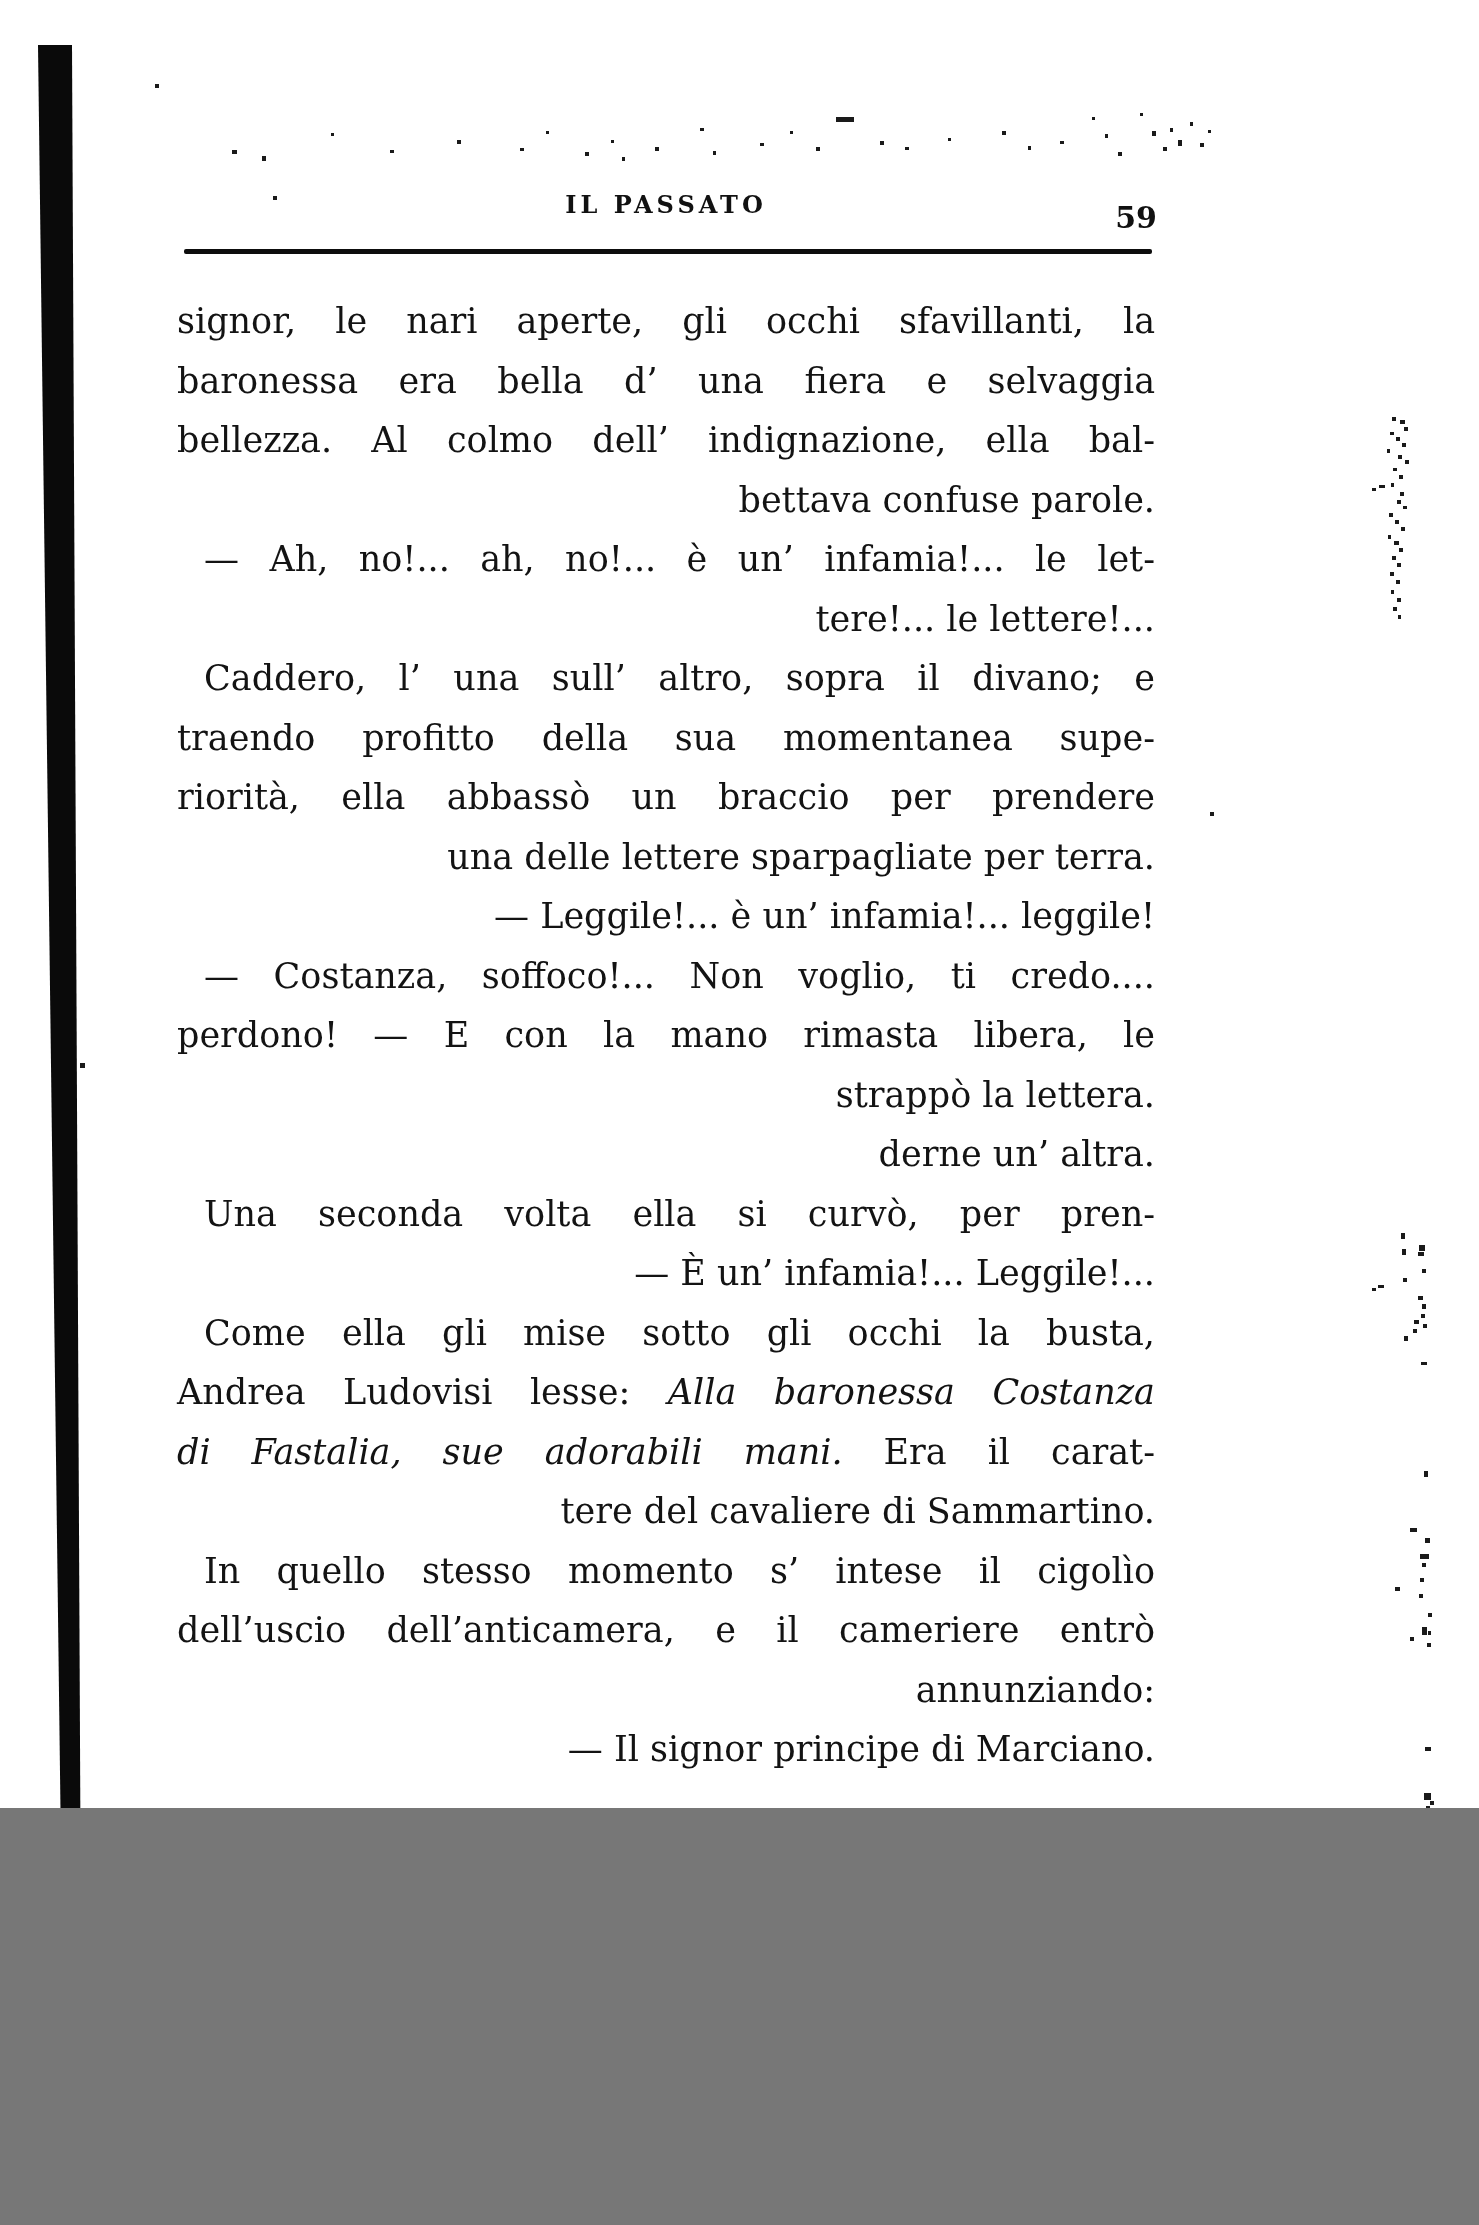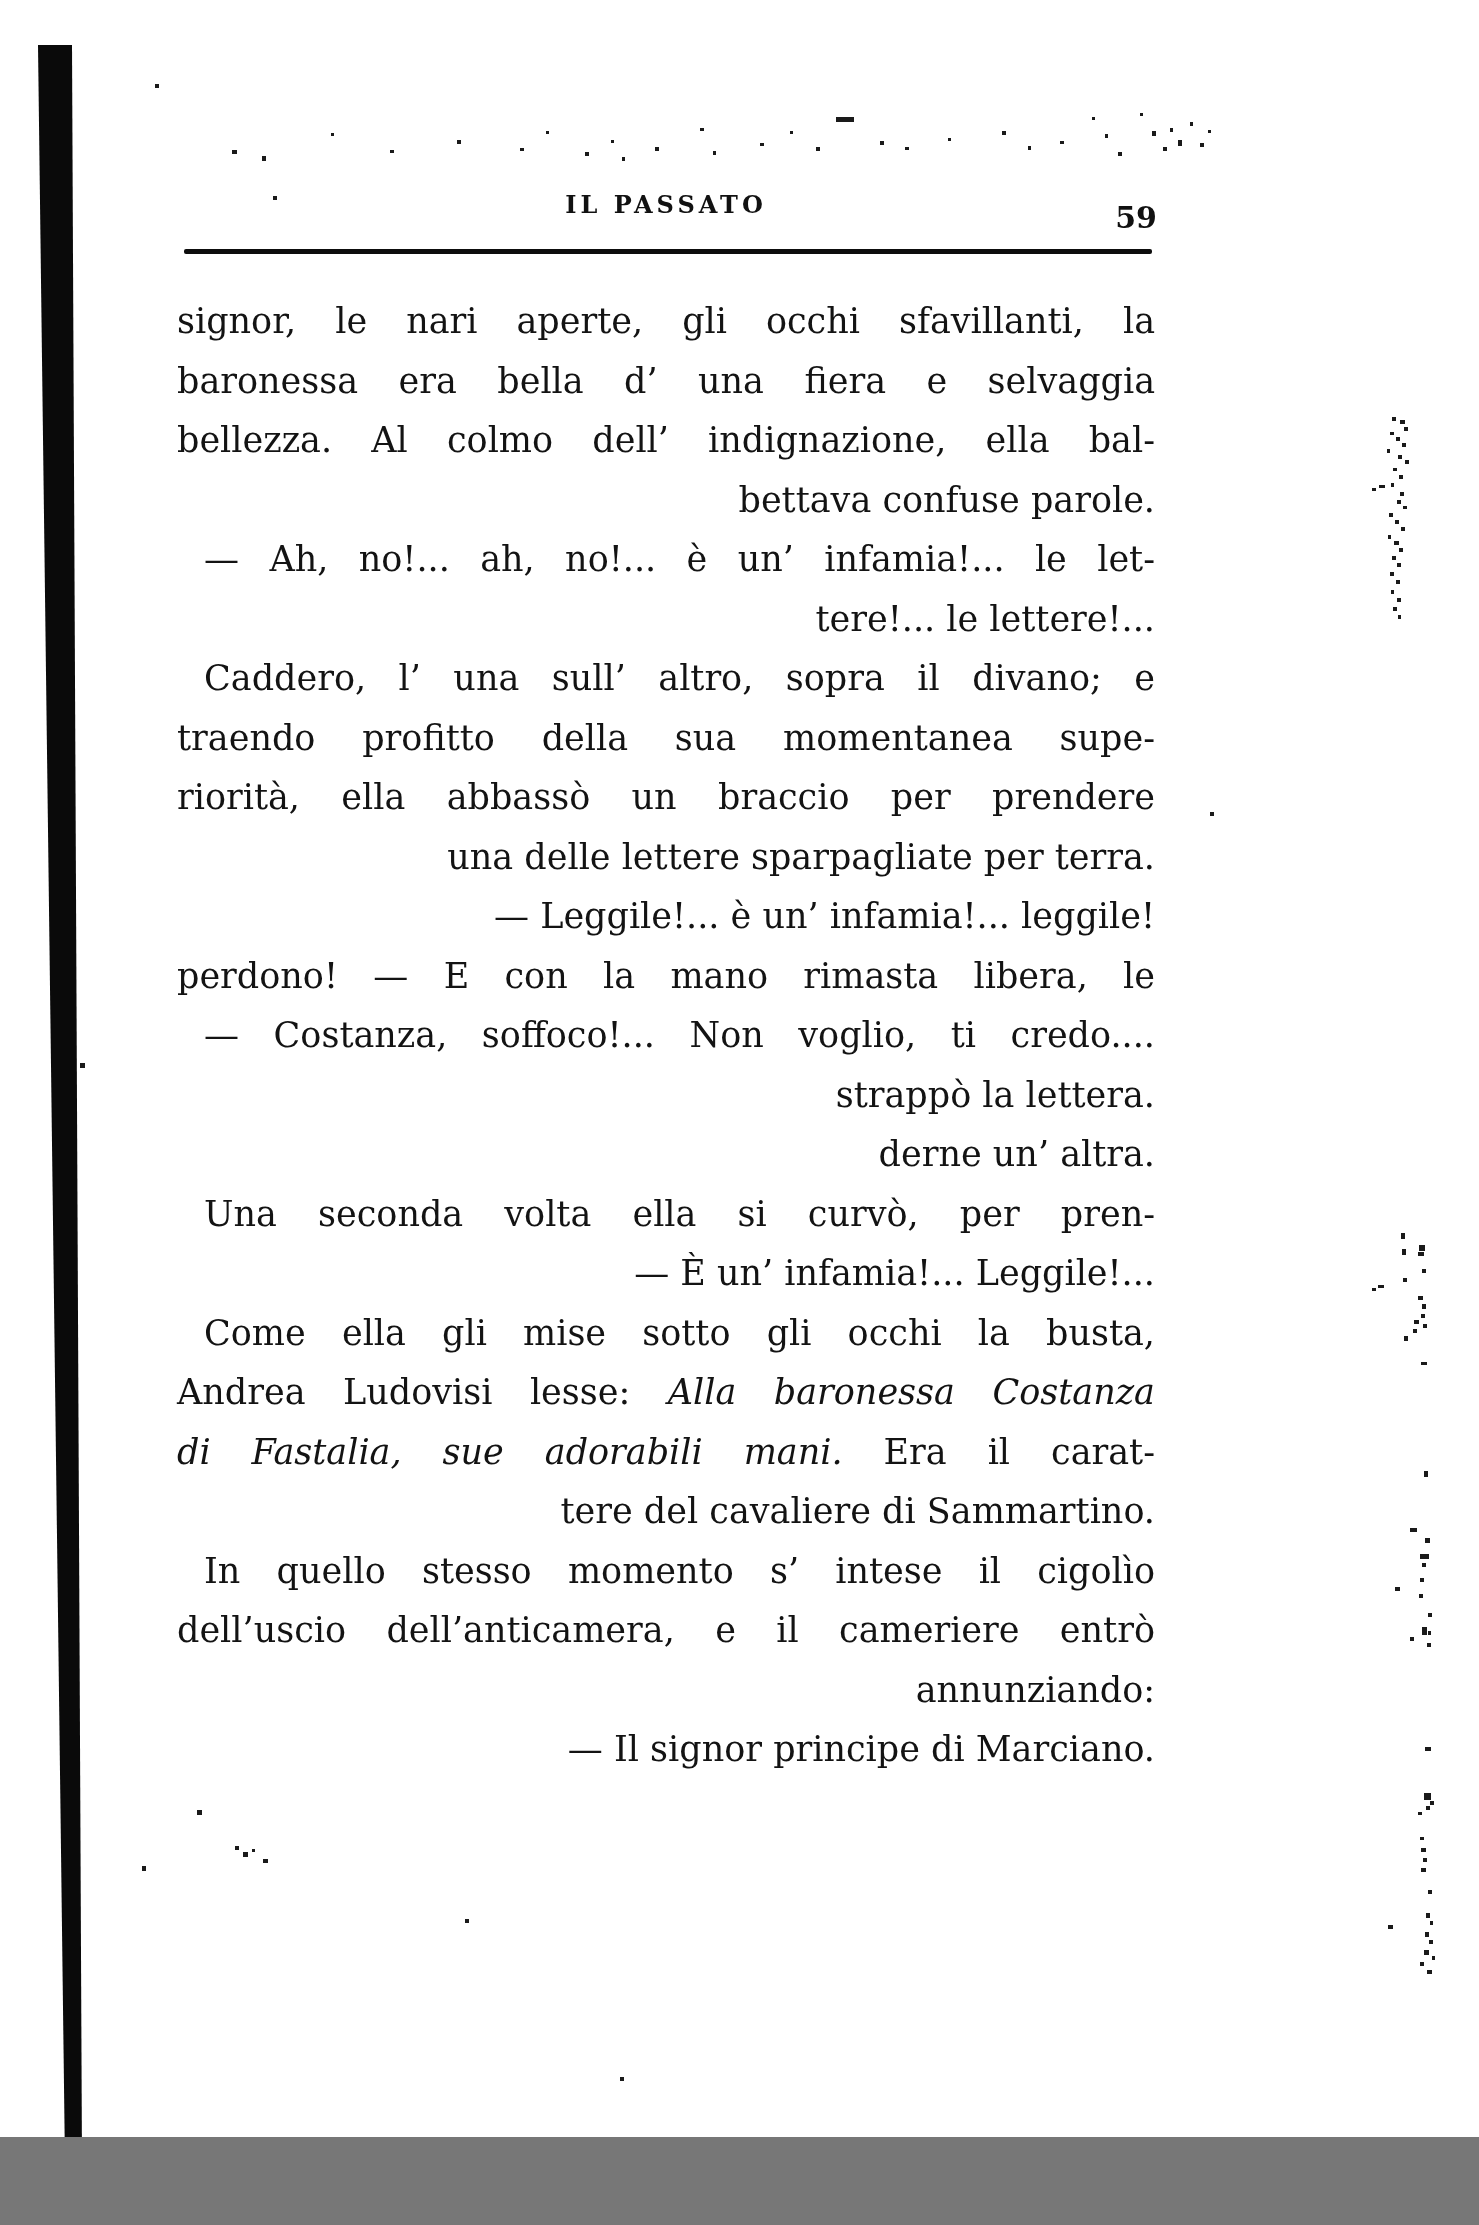--- a/index.html
+++ b/index.html
@@ -1,18 +1,18 @@
 <!DOCTYPE html>
 <html><head>
 <meta charset="utf-8">
 <style>
   html,body{margin:0;padding:0;background:#777;}
   .page{
     position:relative;
-    width:1479px;height:2137px;
+    width:1479px;height:1808px;
     background:#ffffff;
     color:#131313;
     font-family:"DejaVu Serif", "Liberation Serif", serif;
     overflow:hidden;
   }
   .running-head{
     position:absolute;left:177px;top:190px;width:978px;
     text-align:center;
     font-size:24px;letter-spacing:4px;font-weight:bold;
     color:#111;
@@ -193,22 +193,22 @@
       <div class="line j"><span>baronessa era bella d’ una fiera e selvaggia</span></div>
       <div class="line j"><span>bellezza. Al colmo dell’ indignazione, ella bal-</span></div>
       <div class="line"><span>bettava confuse parole.</span></div>
       <div class="line j in"><span>— Ah, no!... ah, no!... è un’ infamia!... le let-</span></div>
       <div class="line"><span>tere!... le lettere!...</span></div>
       <div class="line j in"><span>Caddero, l’ una sull’ altro, sopra il divano; e</span></div>
       <div class="line j"><span>traendo profitto della sua momentanea supe-</span></div>
       <div class="line j"><span>riorità, ella abbassò un braccio per prendere</span></div>
       <div class="line"><span>una delle lettere sparpagliate per terra.</span></div>
       <div class="line in"><span>— Leggile!... è un’ infamia!... leggile!</span></div>
+      <div class="line j in"><span>— Costanza, soffoco!... Non voglio, ti credo....</span></div>
       <div class="line j"><span>perdono! — E con la mano rimasta libera, le</span></div>
-      <div class="line j in"><span>— Costanza, soffoco!... Non voglio, ti credo....</span></div>
       <div class="line"><span>strappò la lettera.</span></div>
       <div class="line"><span>derne un’ altra.</span></div>
       <div class="line j in"><span>Una seconda volta ella si curvò, per pren-</span></div>
       <div class="line in"><span>— È un’ infamia!... Leggile!...</span></div>
       <div class="line j in"><span>Come ella gli mise sotto gli occhi la busta,</span></div>
       <div class="line j"><span>Andrea Ludovisi lesse: </span><span class="it">Alla baronessa Costanza</span></div>
       <div class="line j"><span class="it">di Fastalia, sue adorabili mani.</span><span> Era il carat-</span></div>
       <div class="line"><span>tere del cavaliere di Sammartino.</span></div>
       <div class="line j in"><span>In quello stesso momento s’ intese il cigolìo</span></div>
       <div class="line j"><span>dell’uscio dell’anticamera, e il cameriere entrò</span></div>

